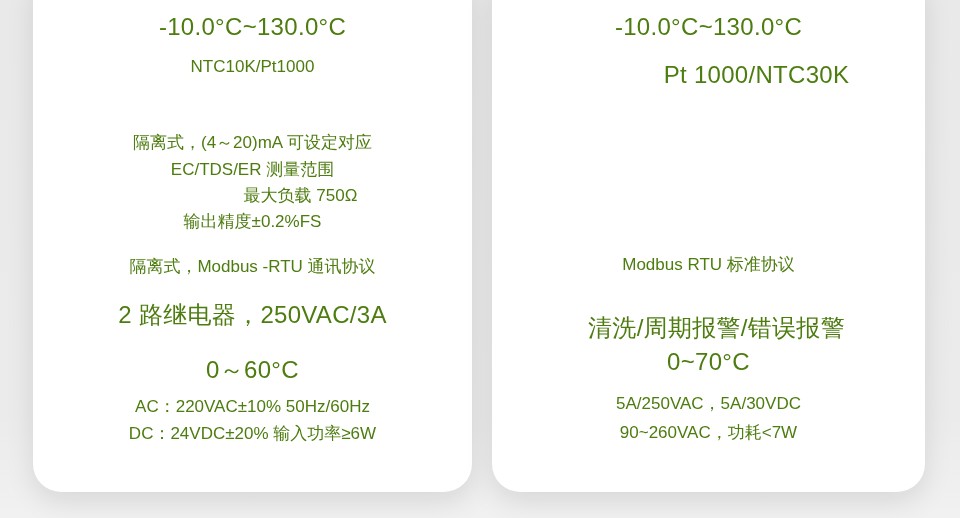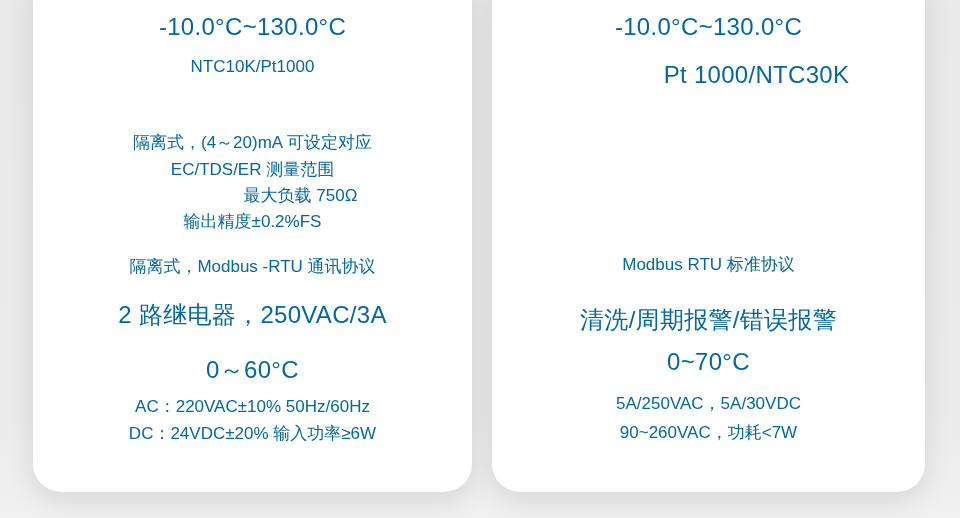--- a/index.html
+++ b/index.html
@@ -11,21 +11,21 @@
   .stage{position:relative;width:960px;height:518px;}
   .card{
     position:absolute;top:-30px;height:522px;
     background:#ffffff;border-radius:28px;
     box-shadow:0 10px 28px rgba(0,0,0,.10);
   }
   .card-left{left:33px;width:439px;}
   .card-right{left:492px;width:433px;}
   .row{
     position:absolute;left:0;width:100%;margin:0;
-    text-align:center;color:#0369a1;white-space:nowrap;
+    text-align:center;color:#4d7c0f;white-space:nowrap;
     font-weight:400;
   }
   .lg{font-size:24px;letter-spacing:.3px;}
   .sm{font-size:17px;}
   
   .card-left  .r1{top:43px;}
   .card-left  .r2{top:87px;}
   .card-left  .r3{top:113px;}
   .card-left  .r4{top:161px;}
   .card-left  .r5{top:188px;}
@@ -35,21 +35,21 @@
   .card-left  .r9{top:329px;}
   .card-left  .r10{top:360px;margin-top:24px;}
   .card-left  .r11{top:425px;}
   .card-left  .r12{top:452px;}
   
   .card-right .r1{top:43px;}
   .card-right .r2{top:91px;margin-left:48px;}
   .card-right .r3{top:186px;}
   .card-right .r4{top:215px;}
   .card-right .r5{top:283px;}
-  .card-right .r6{top:334px;}
+  .card-right .r6{top:342px;padding-left:8px;}
   .card-right .r7{top:378px;}
   .card-right .r8{top:422px;}
   .card-right .r9{top:451px;text-align:center;}
 </style>
 </head>
 <body>
 
 <div class="stage">
 
   <section class="card card-left">

